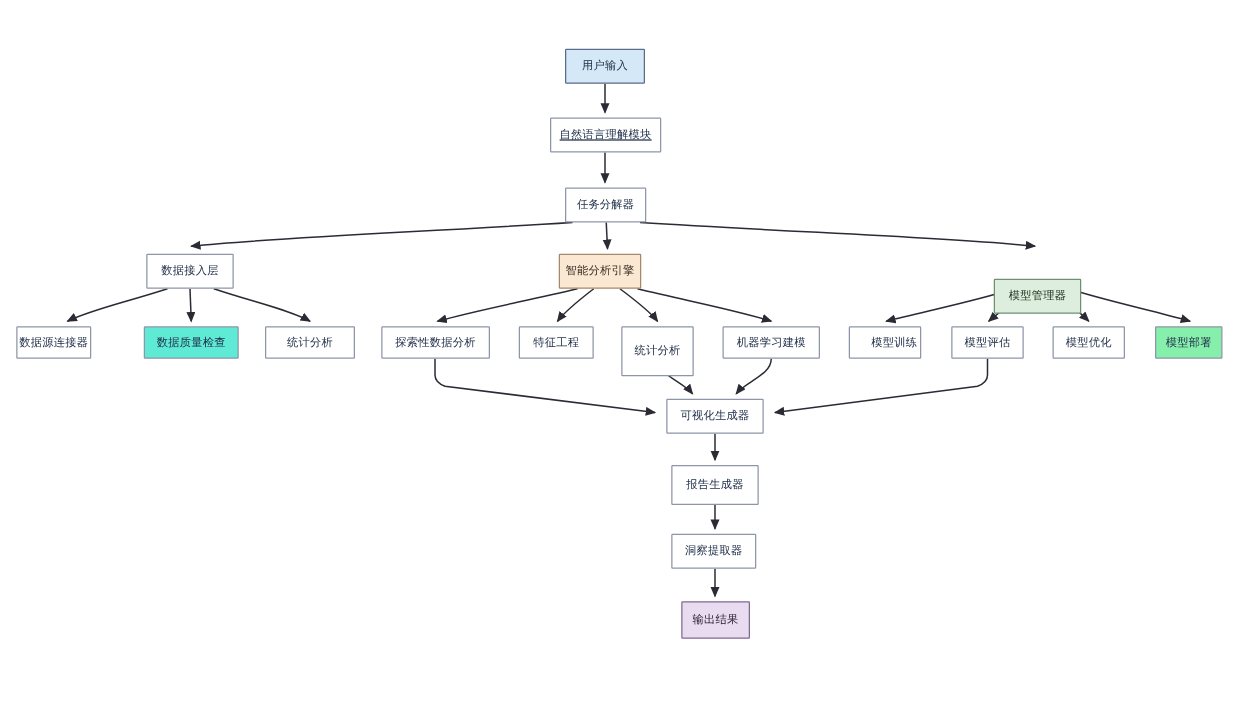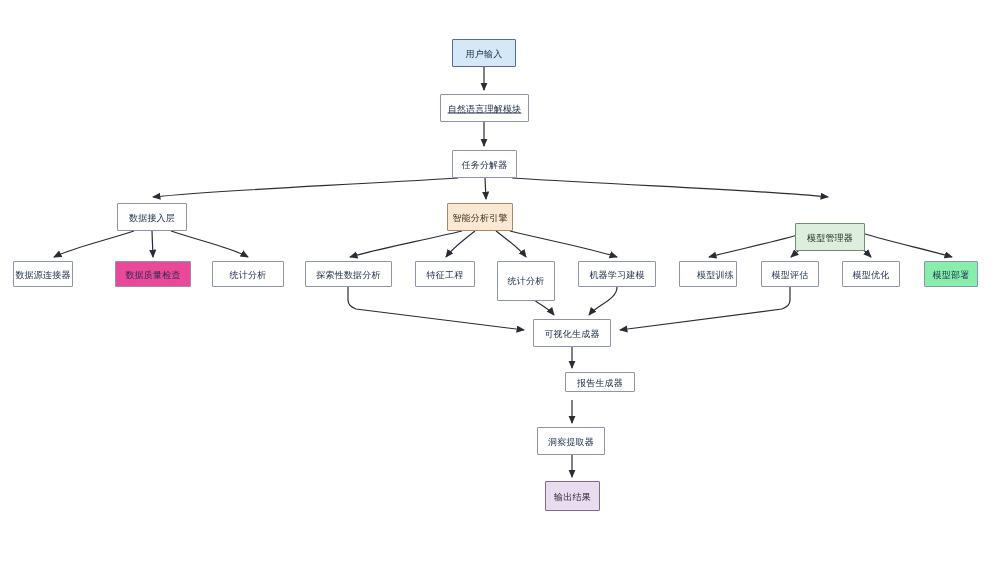--- a/index.html
+++ b/index.html
@@ -99,21 +99,21 @@
       </div>
       <div class="node" style="left: 447px; top: 203px; width: 66px; height: 28px; background: rgb(250, 232, 211); border-color: rgb(165, 137, 107); color: rgb(58, 47, 34);">
         <span class="node-label">智能分析引擎</span>
       </div>
       <div class="node" style="left: 795px; top: 203px; width: 70px; height: 28px; background: rgb(221, 238, 222); border-color: rgb(111, 143, 114); color: rgb(34, 48, 31); margin-top: 20px;">
         <span class="node-label">模型管理器</span>
       </div>
       <div class="node" style="left: 13px; top: 261px; width: 60px; height: 26px; background: rgb(255, 255, 255); border-color: rgb(142, 149, 168); color: rgb(33, 48, 74);">
         <span class="node-label">数据源连接器</span>
       </div>
-      <div class="node" style="left: 115px; top: 261px; width: 76px; height: 26px; background: #ec4899; border-color: rgb(142, 149, 168); color: rgb(33, 48, 74);">
+      <div class="node" style="left: 115px; top: 261px; width: 76px; height: 26px; background: #5eead4; border-color: rgb(142, 149, 168); color: rgb(33, 48, 74);">
         <span class="node-label">数据质量检查</span>
       </div>
       <div class="node" style="left: 212px; top: 261px; width: 72px; height: 26px; background: rgb(255, 255, 255); border-color: rgb(142, 149, 168); color: rgb(33, 48, 74);">
         <span class="node-label">统计分析</span>
       </div>
       <div class="node" style="left: 305px; top: 261px; width: 87px; height: 26px; background: rgb(255, 255, 255); border-color: rgb(142, 149, 168); color: rgb(33, 48, 74);">
         <span class="node-label">探索性数据分析</span>
       </div>
       <div class="node" style="left: 415px; top: 261px; width: 60px; height: 26px; background: rgb(255, 255, 255); border-color: rgb(142, 149, 168); color: rgb(33, 48, 74);">
         <span class="node-label">特征工程</span>
@@ -132,21 +132,21 @@
       </div>
       <div class="node" style="left: 842px; top: 261px; width: 58px; height: 26px; background: rgb(255, 255, 255); border-color: rgb(142, 149, 168); color: rgb(33, 48, 74);">
         <span class="node-label">模型优化</span>
       </div>
       <div class="node" style="left: 924px; top: 261px; width: 54px; height: 26px; background: #86efac; border-color: rgb(142, 149, 168); color: rgb(33, 48, 74);">
         <span class="node-label">模型部署</span>
       </div>
       <div class="node" style="left: 533px; top: 319px; width: 78px; height: 28px; background: rgb(255, 255, 255); border-color: rgb(142, 149, 168); color: rgb(33, 48, 74);">
         <span class="node-label">可视化生成器</span>
       </div>
-      <div class="node" style="left: 565px; top: 372px; width: 70px; height: 20px; background: rgb(255, 255, 255); border-color: rgb(142, 149, 168); color: rgb(33, 48, 74);">
+      <div class="node" style="left: 537px; top: 372px; width: 70px; height: 32px; background: rgb(255, 255, 255); border-color: rgb(142, 149, 168); color: rgb(33, 48, 74);">
         <span class="node-label">报告生成器</span>
       </div>
       <div class="node" style="left: 537px; top: 427px; width: 68px; height: 28px; background: rgb(255, 255, 255); border-color: rgb(142, 149, 168); color: rgb(33, 48, 74);">
         <span class="node-label">洞察提取器</span>
       </div>
       <div class="node" style="left: 545px; top: 481px; width: 55px; height: 30px; background: rgb(234, 220, 240); border-color: rgb(125, 107, 141); color: rgb(43, 34, 51);">
         <span class="node-label">输出结果</span>
       </div>
     </div>
 </div>

